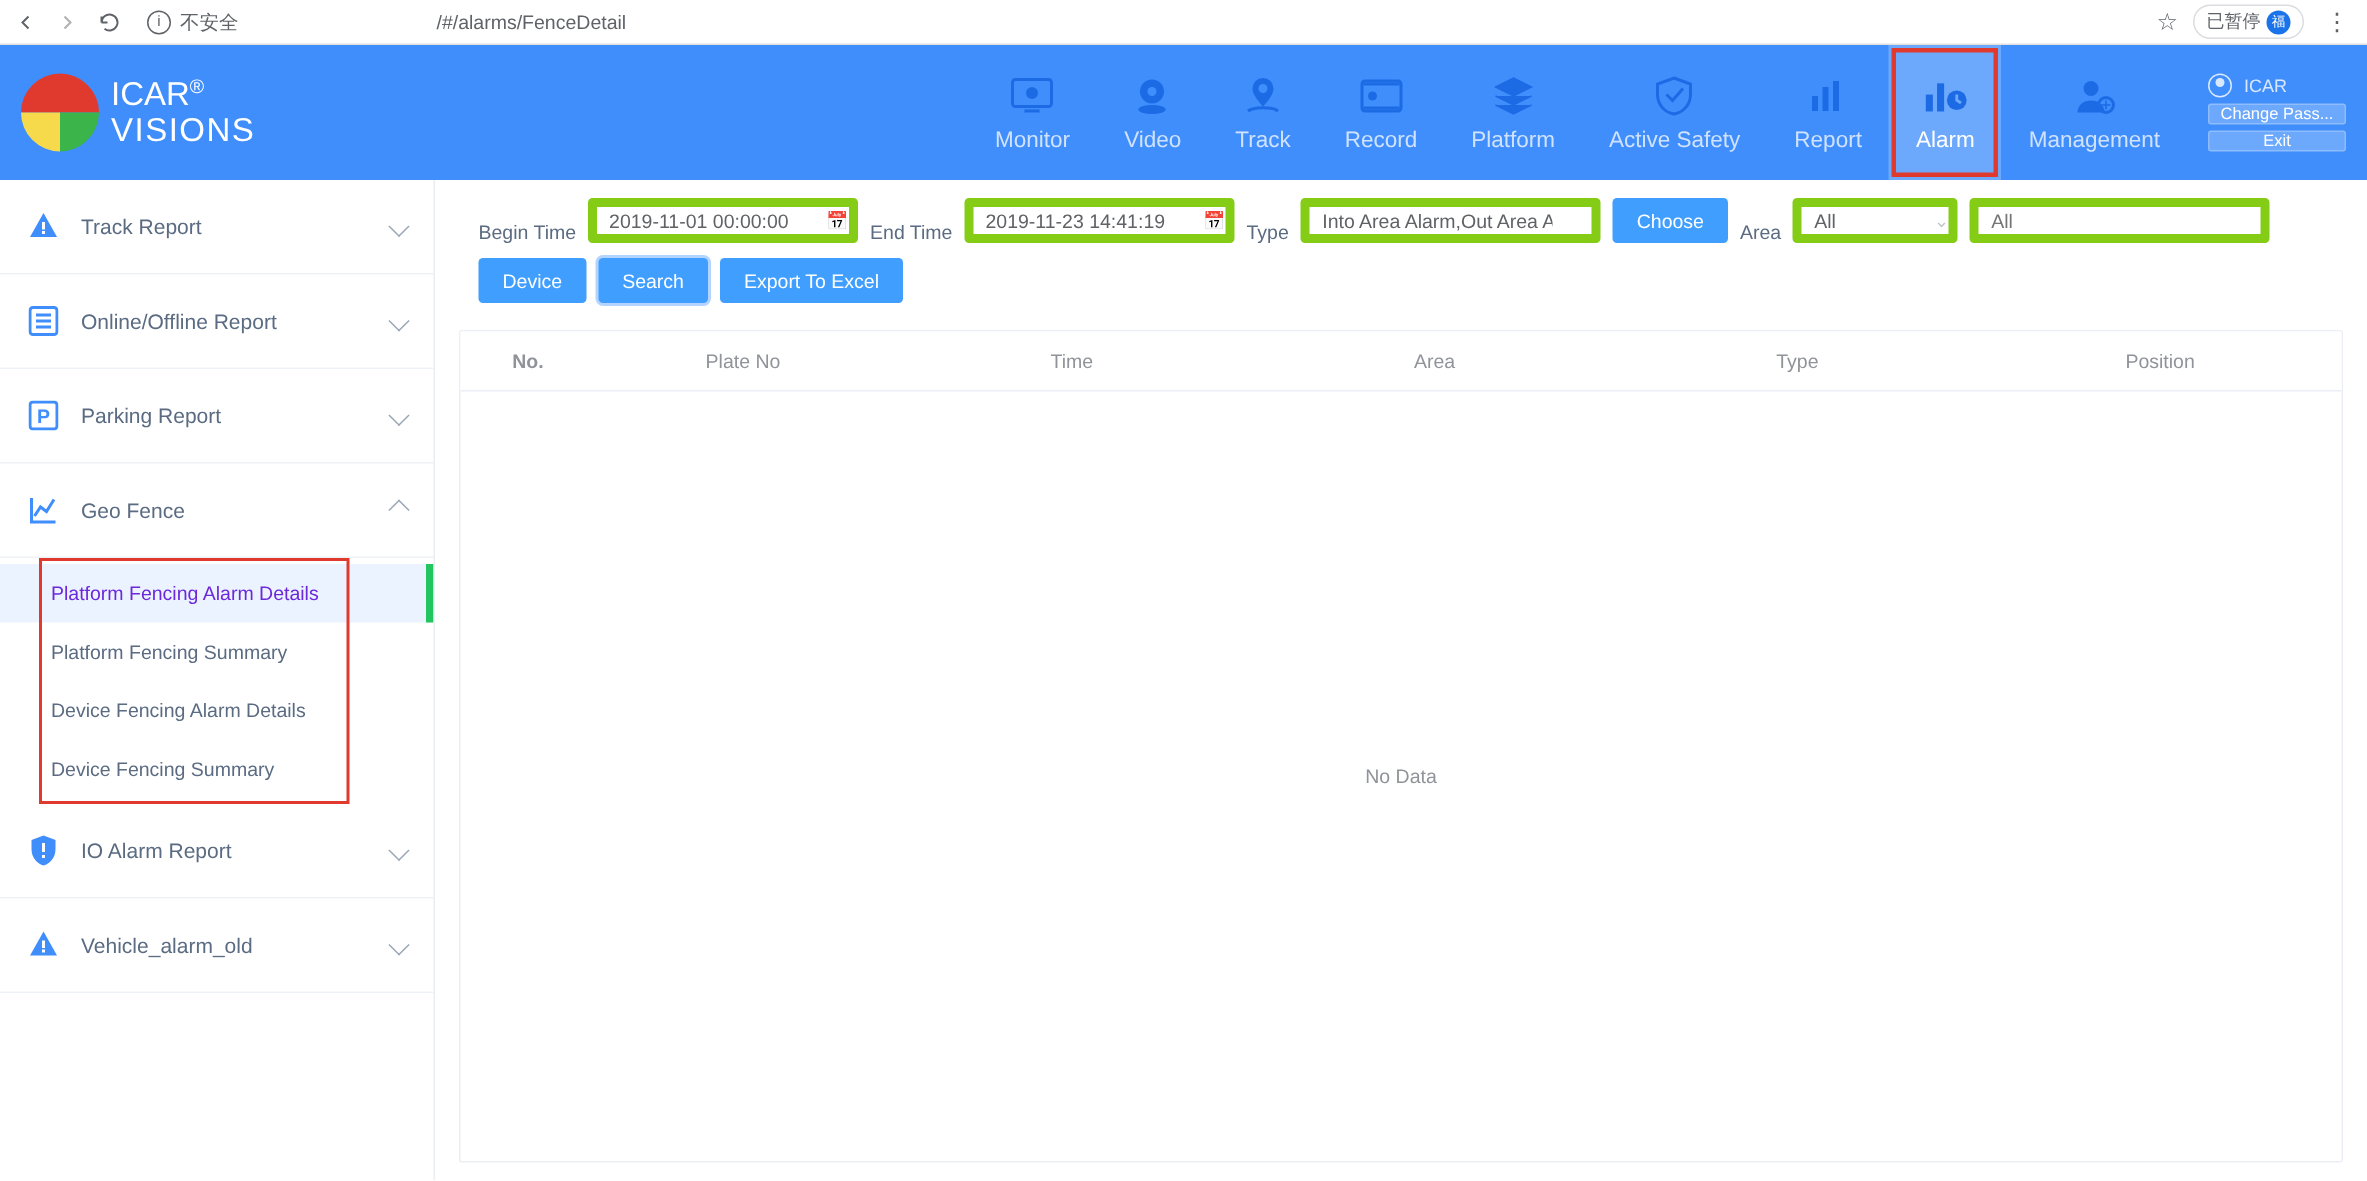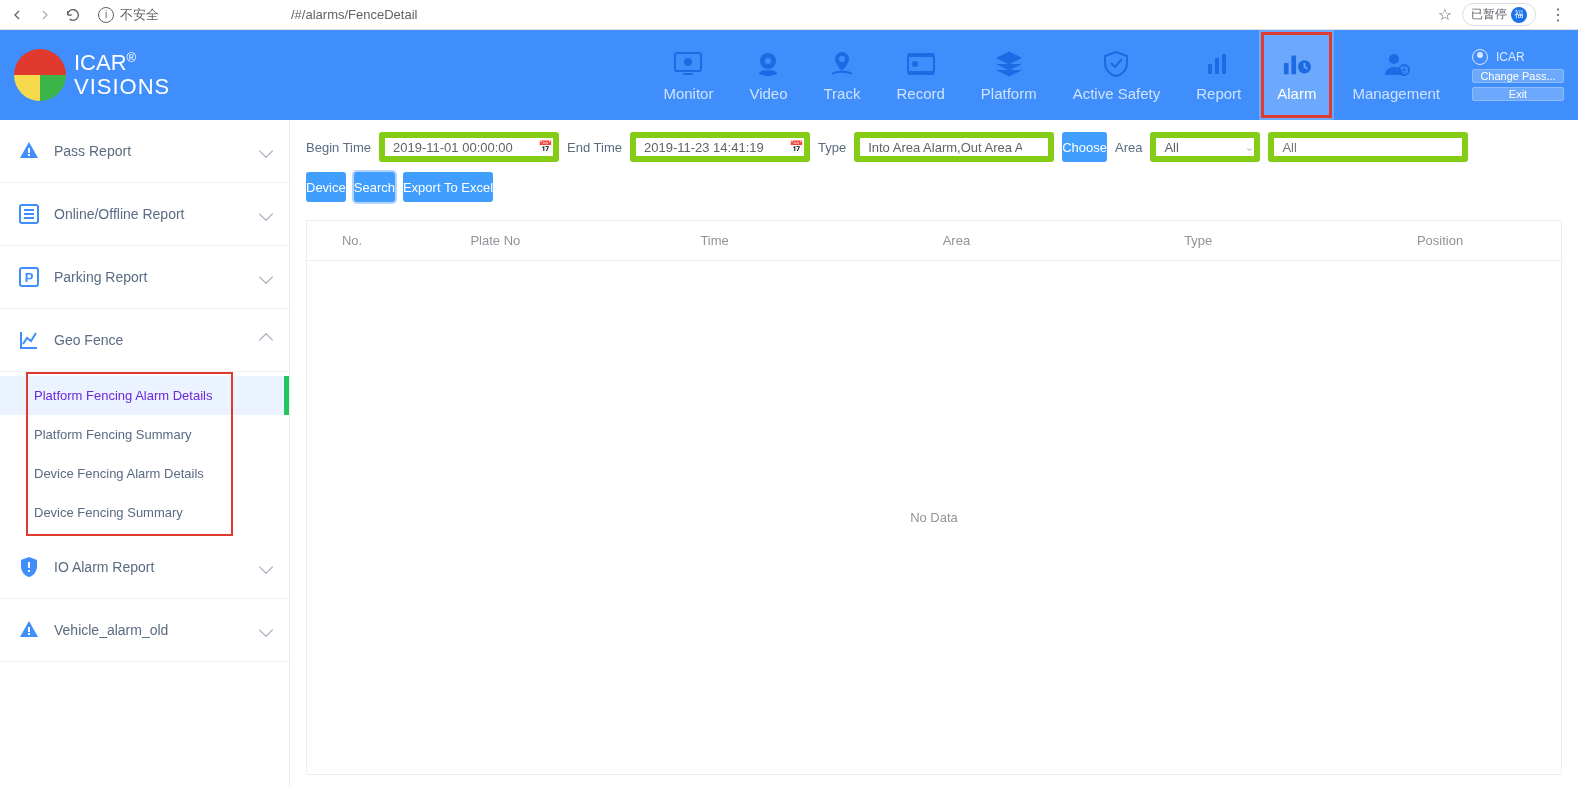--- a/index.html
+++ b/index.html
@@ -46,35 +46,35 @@
     .side-label { flex: 1; }
     .chevron { width: 10px; height: 10px; border-right: 1.5px solid #9aa6b5; border-bottom: 1.5px solid #9aa6b5; transform: rotate(45deg); }
     .chevron.up { transform: rotate(-135deg); }
     .submenu { position: relative; padding: 4px 0; }
     .submenu-highlight { position: absolute; top: 0; left: 26px; right: 56px; bottom: 0; border: 2px solid #e03a2f; pointer-events: none; }
     .sub-item { padding: 12px 18px 12px 34px; font-size: 13px; color: #5a6b82; cursor: pointer; }
     .sub-item.active { background: #eaf3ff; color: #6d28d9; border-right: 5px solid #22c55e; }
     
     
     .content { flex: 1; padding: 12px 16px; background: #fff; display: flex; flex-direction: column; }
-    .filter-row { display: flex; align-items: center; gap: 8px; flex-wrap: wrap; margin-bottom: 10px; }
+    .filter-row { display: flex; align-items: flex-end; gap: 8px; flex-wrap: wrap; margin-bottom: 10px; margin-left: 13px; }
     .fld-label { color: #5a6b82; font-size: 13px; }
     .inp { border: 6px solid #84cc16; border-radius: 3px; height: 30px; padding: 0 26px 0 8px; font-size: 13px; color: #606266; background: #fff; position: relative; }
     .dt { width: 180px; }
     .sel { width: 200px; }
     .sel-sm { width: 110px; }
     .inp-wrap { position: relative; display: inline-block; }
     .inp-icon { position: absolute; right: 6px; top: 50%; transform: translateY(-50%); color: #c0c4cc; font-size: 12px; }
-    .btn { background: #409eff; color: #fff; border: none; border-radius: 3px; height: 30px; padding: 0 0; font-size: 13px; cursor: pointer; }
+    .btn { background: #409eff; color: #fff; border: none; border-radius: 3px; height: 30px; padding: 0 16px; font-size: 13px; cursor: pointer; }
     .btn.plain { background: #409eff; }
     
     .table { border: 1px solid #ebeef5; border-radius: 2px; margin-top: 8px; flex: 1; display: flex; flex-direction: column; }
     .thead { display: flex; background: #fff; border-bottom: 1px solid #ebeef5; }
     .th { padding: 12px 8px; font-size: 13px; color: #909399; font-weight: 500; text-align: center; }
-    .th.no { width: 90px; }
+    .th.no { width: 90px; font-weight: bold; }
     .th.plate { flex: 1.2; }
     .th.time { flex: 1.5; }
     .th.area { flex: 1.5; }
     .th.type { flex: 1.5; }
     .th.pos { flex: 1.5; }
     .tbody { flex: 1; display: flex; align-items: center; justify-content: center; color: #909399; font-size: 13px; }
     
     svg { display: block; }
   </style>
 </head>
@@ -229,21 +229,21 @@
 <div class="body">
   <div class="sidebar">
     <div class="side-item">
       <span class="side-icon">
           <svg width="20" height="20" viewBox="0 0 20 20">
             <path d="M10 1l9 16H1z" fill="#3f8efc"></path>
             <rect x="9" y="7" width="2" height="5" fill="#fff"></rect>
             <rect x="9" y="13" width="2" height="2" fill="#fff"></rect>
           </svg>
         </span>
-      <span class="side-label">Pass Report</span>
+      <span class="side-label">Track Report</span>
       <span class="chevron"></span>
     </div>
     <div class="side-item">
       <span class="side-icon">
           <svg width="20" height="20" viewBox="0 0 20 20">
             <rect x="1" y="1" width="18" height="18" rx="2" fill="none" stroke="#3f8efc" stroke-width="2"></rect>
             <path d="M5 6h10M5 10h10M5 14h10" stroke="#3f8efc" stroke-width="2"></path>
           </svg>
         </span>
       <span class="side-label">Online/Offline Report</span>

